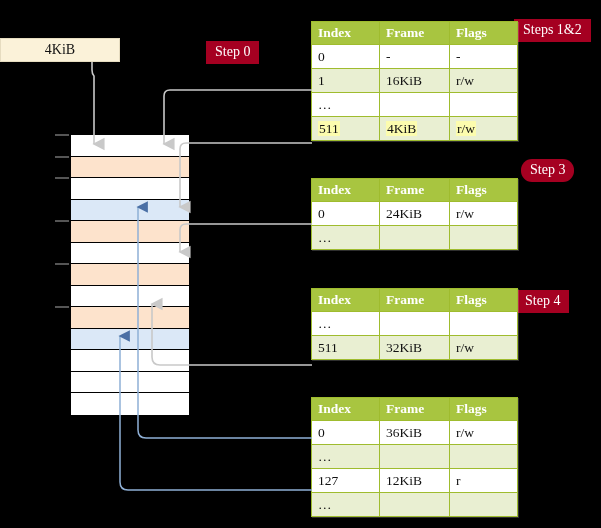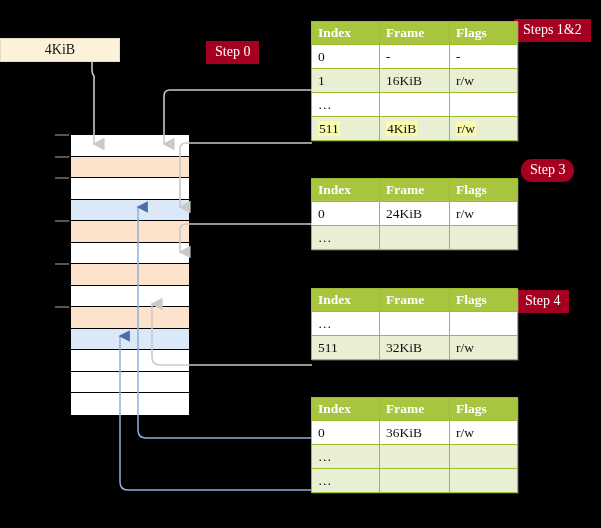--- a/index.html
+++ b/index.html
@@ -202,20 +202,25 @@
         <tr class="plain">
           <td class="c-index">0</td>
           <td class="c-frame">36KiB</td>
           <td class="c-flags">r/w</td>
         </tr>
         <tr class="alt">
           <td class="c-index">…</td>
           <td class="c-frame"></td>
           <td class="c-flags"></td>
         </tr>
+        <tr class="plain">
+          <td class="c-index">127</td>
+          <td class="c-frame">12KiB</td>
+          <td class="c-flags">r</td>
+        </tr>
         <tr class="alt">
           <td class="c-index">…</td>
           <td class="c-frame"></td>
           <td class="c-flags"></td>
         </tr>
       </tbody>
     </table>
 
   <svg id="wires" viewBox="0 0 601 528">
     <defs>

